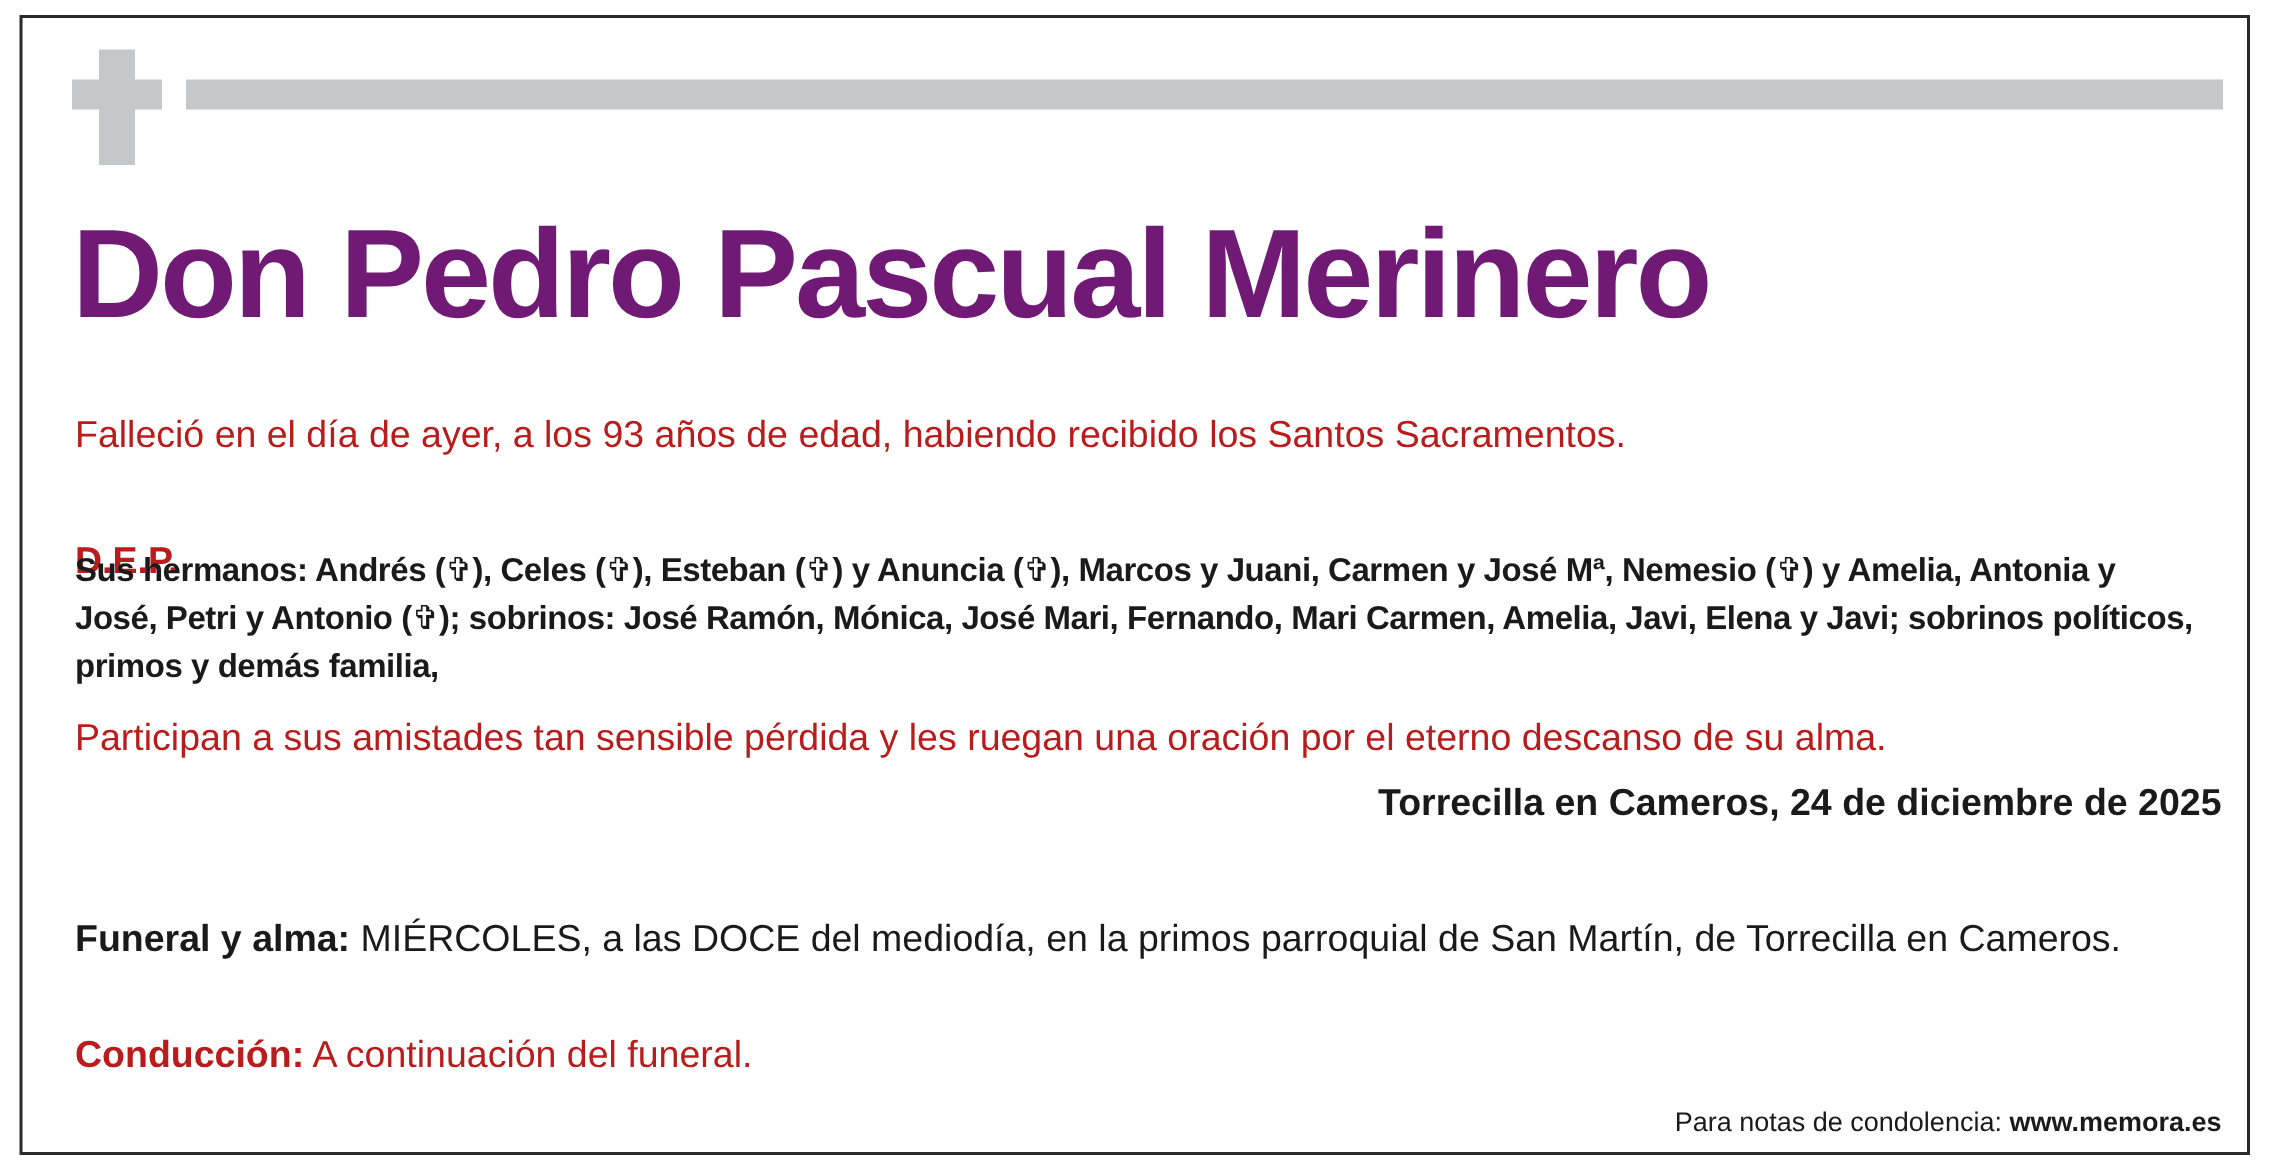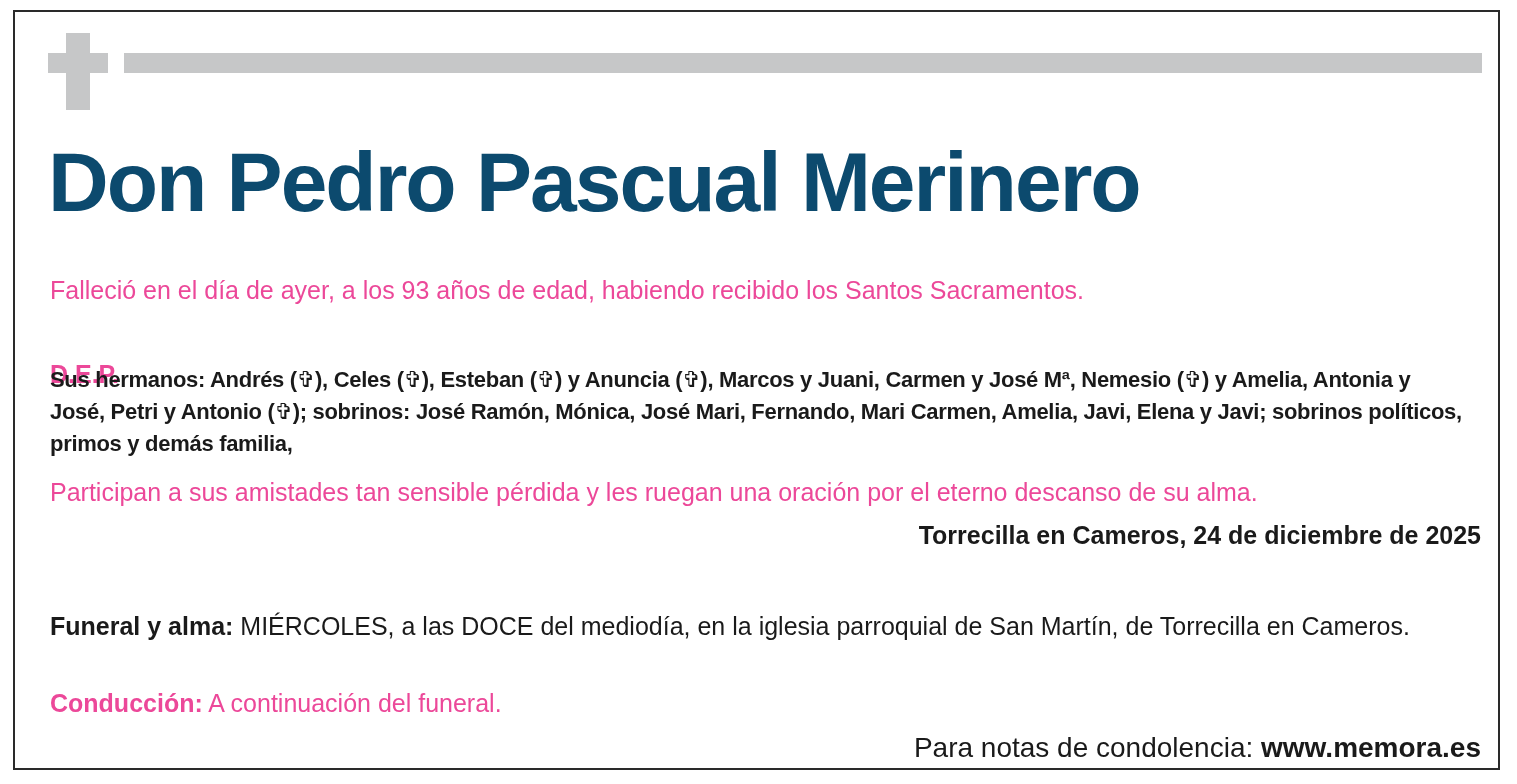--- a/index.html
+++ b/index.html
@@ -1,22 +1,22 @@
 <!DOCTYPE html>
 <html><head>
 <meta charset="utf-8">
 <style>
   html, body { margin: 0; padding: 0; background: #ffffff; }
   body { width: 1517px; height: 784px; position: relative; overflow: hidden; font-family: "Liberation Sans", "DejaVu Sans", sans-serif; color: #1a1a1a; }
   .frame { position: absolute; left: 13px; top: 10px; width: 1487px; height: 760px; border: 2px solid #2a2a2a; box-sizing: border-box; background: #fff; }
   .cross-v { position: absolute; left: 66px; top: 33px; width: 24px; height: 77px; background: #c6c7c8; }
   .cross-h { position: absolute; left: 48px; top: 53px; width: 60px; height: 20px; background: #c6c7c8; }
   .rule { position: absolute; left: 124px; top: 53px; width: 1358px; height: 20px; background: #c6c7c8; }
-  .title { position: absolute; left: 48px; top: 136px; font-size: 84px; font-weight: 700; letter-spacing: -2px; color: #0c4a6e; white-space: nowrap; line-height: 1.1; }
-  .p { position: absolute; left: 50px; font-size: 25px; line-height: 32px; color: #ec4899; white-space: nowrap; }
+  .title { position: absolute; left: 48px; top: 136px; font-size: 84px; font-weight: 700; letter-spacing: -2px; color: #701a75; white-space: nowrap; line-height: 1.1; }
+  .p { position: absolute; left: 50px; font-size: 25px; line-height: 32px; color: #b91c1c; white-space: nowrap; }
   .b { font-weight: 700; }
   .family { position: absolute; left: 50px; top: 364px; width: 1420px; font-size: 22px; line-height: 32px; font-weight: 700; letter-spacing: -0.3px; }
   .right { position: absolute; right: 36px; font-size: 25px; line-height: 32px; white-space: nowrap; margin-left: 32px; }
   .funeral { position: absolute; left: 50px; top: 610px; width: 1410px; font-size: 25px; line-height: 32px; }
 </style>
 </head>
 <body>
 
 <div class="frame"></div>
 
@@ -28,17 +28,17 @@
 
 <div class="p" style="top:274px;">Falleció en el día de ayer, a los 93 años de edad, habiendo recibido los Santos Sacramentos.</div>
 <div class="p b" style="top:318px;margin-top:40px;">D.E.P.</div>
 
 <div class="family">Sus hermanos: Andrés (✞), Celes (✞), Esteban (✞) y Anuncia (✞), Marcos y Juani, Carmen y José Mª, Nemesio (✞) y Amelia, Antonia y José, Petri y Antonio (✞); sobrinos: José Ramón, Mónica, José Mari, Fernando, Mari Carmen, Amelia, Javi, Elena y Javi;  sobrinos políticos, primos y demás familia,</div>
 
 <div class="p" style="top:476px;">Participan a sus amistades tan sensible pérdida y les ruegan una oración por el eterno descanso de su alma.</div>
 
 <div class="right b" style="top:519px;">Torrecilla en Cameros, 24 de diciembre de 2025</div>
 
-<div class="funeral"><span class="b">Funeral y alma:</span><span> MIÉRCOLES, a las DOCE del mediodía, en la iglesia parroquial de San Martín, de Torrecilla en Cameros.</span></div>
+<div class="funeral"><span class="b">Funeral y alma:</span><span> MIÉRCOLES, a las DOCE del mediodía, en la primos parroquial de San Martín, de Torrecilla en Cameros.</span></div>
 
 <div class="p" style="top:687px;text-align:right;"><span class="b">Conducción:</span><span> A continuación del funeral.</span></div>
 
-<div class="right" style="top:732px; font-size:28px;"><span>Para notas de condolencia: </span><span class="b">www.memora.es</span></div>
+<div class="right" style="top:732px; font-size:18px;"><span>Para notas de condolencia: </span><span class="b">www.memora.es</span></div>
 
 </body></html>

